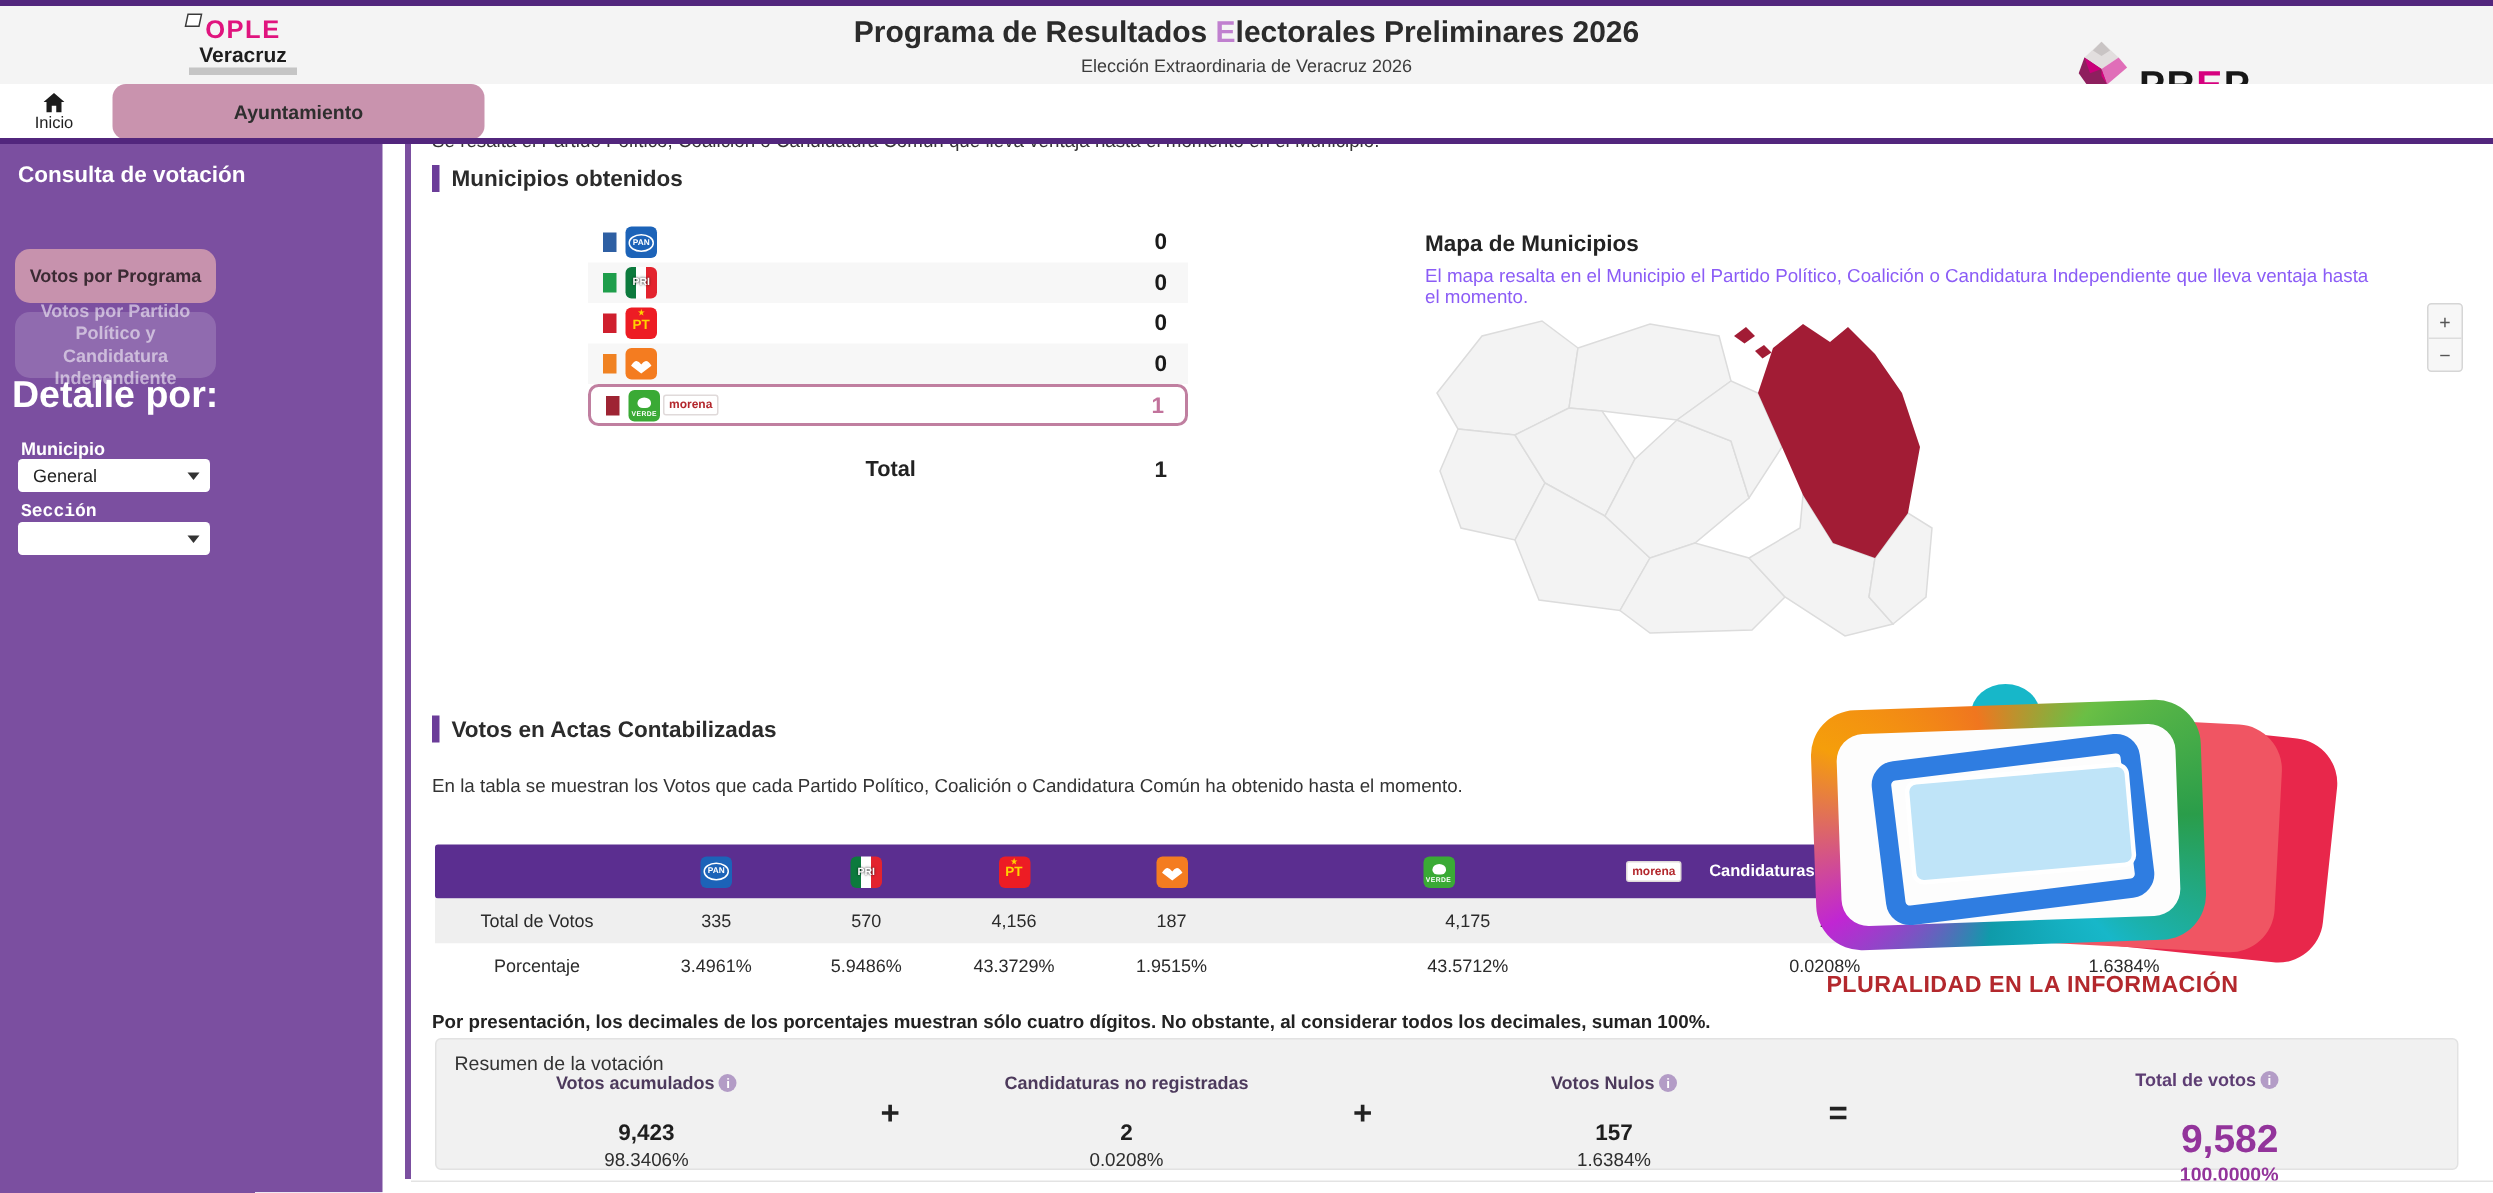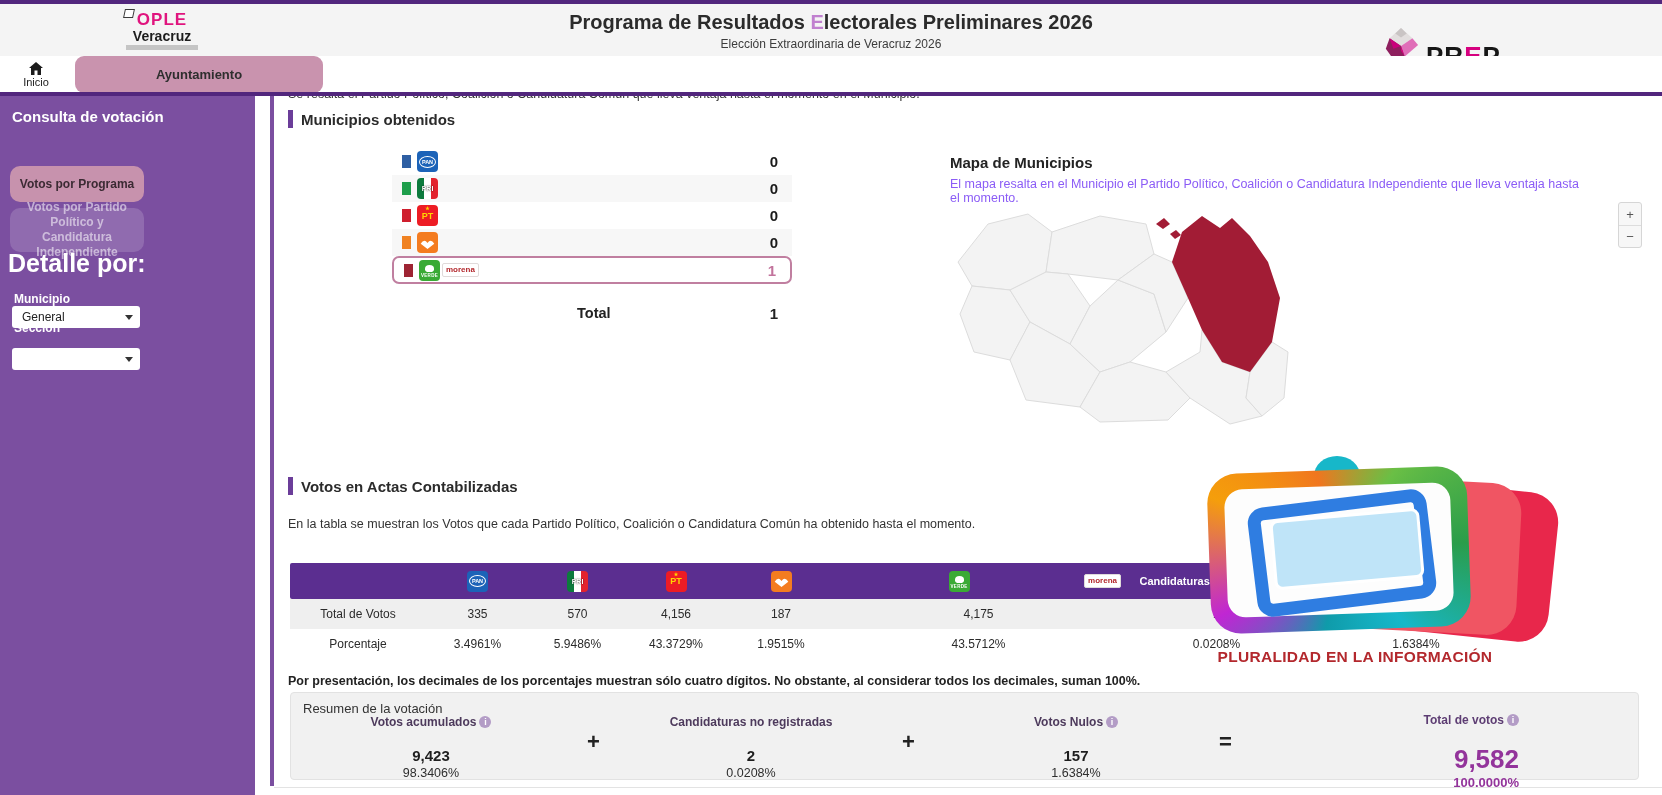--- a/index.html
+++ b/index.html
@@ -179,21 +179,21 @@
   <div class="sidebar">
     <div class="sb-title">Consulta de votación</div>
     <div class="sb-btn active">Votos por Programa</div>
     <div class="sb-btn disabled">Votos por Partido Político y Candidatura Independiente</div>
     <div class="sb-detalle">Detalle por:</div>
     <div class="sb-label" style="top:196px;">Municipio</div>
     <div class="sb-select" style="top:210px;">
       <span>General</span>
       <span class="caret"></span>
     </div>
-    <div class="sb-label" style="top:225px;">Sección</div>
+    <div class="sb-label" style="top:238px;font-family:Liberation Mono, monospace;">Sección</div>
     <div class="sb-select" style="top:252px;">
       <span></span>
       <span class="caret"></span>
     </div>
   </div>
 
   <div class="card-leftborder"></div>
 
   <div class="card">
     <div class="cut-note">Se resalta el Partido Político, Coalición o Candidatura Común que lleva ventaja hasta el momento en el Municipio.</div>

